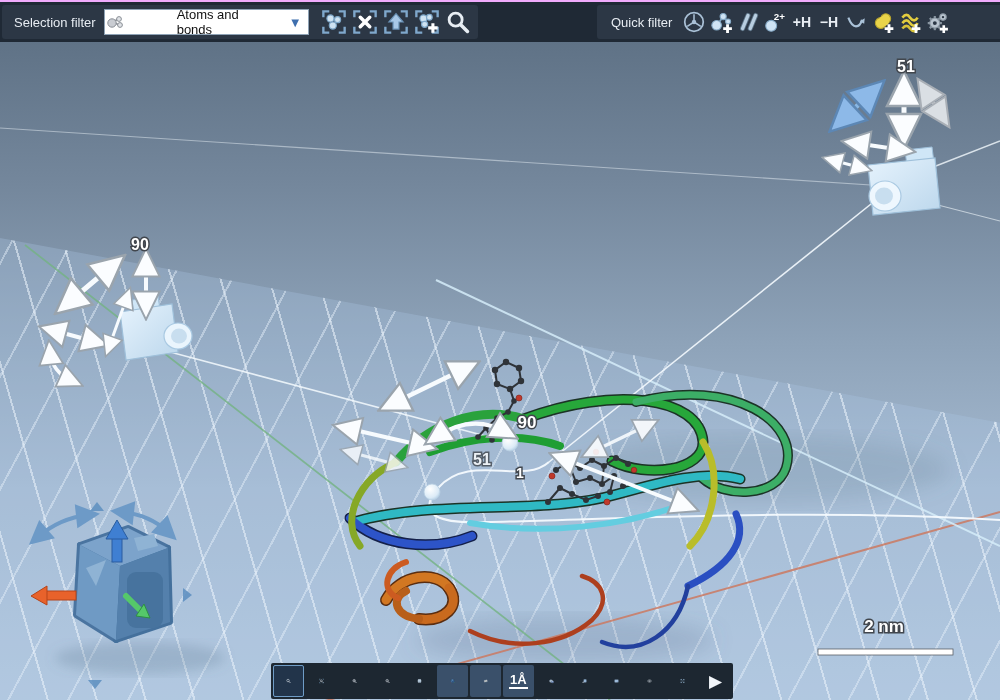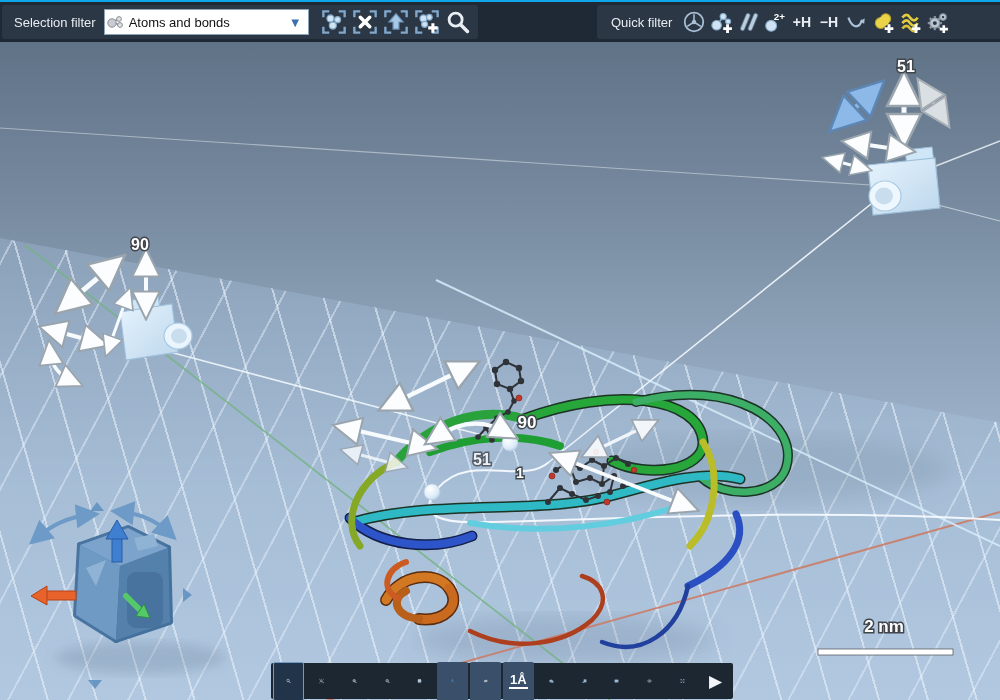--- a/index.html
+++ b/index.html
@@ -6,34 +6,34 @@
   body {
     width:1000px; height:700px; position:relative; overflow:hidden;
     font-family:"Liberation Sans", sans-serif;
     background: var(--toolbar-bg, #1f2935);
     user-select:none;
   }
   
   .top-toolbar {
     position:absolute; top:0; left:0; width:1000px; height:40px;
     background: var(--toolbar-bg, #1f2935);
-    border-top:2px solid #0ea5e9;
+    border-top:2px solid #f0abfc;
     z-index:10;
   }
   .tool-group {
     position:absolute; top:3px; height:34px;
     background: var(--toolbar-group-bg, #2c3745);
     border-radius:3px; display:flex; align-items:center;
   }
   .tool-group.left { left:2px; width:468px; padding:0 4px; }
   .tool-group.right { left:597px; width:399px; padding:0 6px; }
   .tb-label { color:#e7ecf2; font-size:13px; margin:0 8px; white-space:nowrap; }
   .filter-dropdown {
     width:203px; height:24px; background:#ffffff; border:1px solid #8ea2b5;
-    display:flex; align-items:center; margin-right:10px; cursor:pointer;
+    display:flex; align-items:center; margin-right:10px; cursor:pointer;gap:48px;
   }
   .filter-dropdown .dd-text { flex:1; font-size:13px; color:#111; margin-left:4px; }
   .filter-dropdown .dd-arrow { color:var(--dropdown-accent,#3f6fae); font-size:13px; margin-right:6px; }
   .icon-btn {
     width:31px; height:30px; display:flex; align-items:center; justify-content:center;
     background:transparent; border:none; padding:0; cursor:pointer; flex:0 0 auto;
   }
   .icon-btn.narrow { width:27px; }
   .txt-icon { color:#e9eef4; font-weight:bold; font-size:14px; letter-spacing:0; }
   
@@ -58,21 +58,21 @@
   .bs  { stroke:#2f3338; stroke-width:2; fill:none; }
   .bs-atom { fill:#2f3338; stroke:none; }
   .bs-ox { fill:#c0392b; stroke:#7e221a; stroke-width:.6; }
   
   .bottom-toolbar {
     position:absolute; left:271px; top:663px; width:458px; height:36px;
     background:#1d2731; border-radius:2px; display:flex; align-items:center;
     justify-content:space-between; padding:0 2px; z-index:10;
   }
   .bt-btn {
-    width:31px; height:39px; display:flex; align-items:center; justify-content:center;
+    width:31px; height:32px; display:flex; align-items:center; justify-content:center;
     background:transparent; border:1px solid transparent; padding:12px; cursor:pointer; flex:0 0 auto;
   }
   .bt-btn.boxed  { border:1px solid #6f9cc6; background:#22344a; border-radius:2px; }
   .bt-btn.active { background:#3a506a; border-radius:2px; }
   .angstrom { color:#ffffff; font-weight:bold; font-size:13px;
               border-bottom:2px solid #ffffff; line-height:14px; padding:0 1px; }
   .scalebar-label { font-weight:bold; font-size:17px; }
 </style>
 </head>
 <body>

